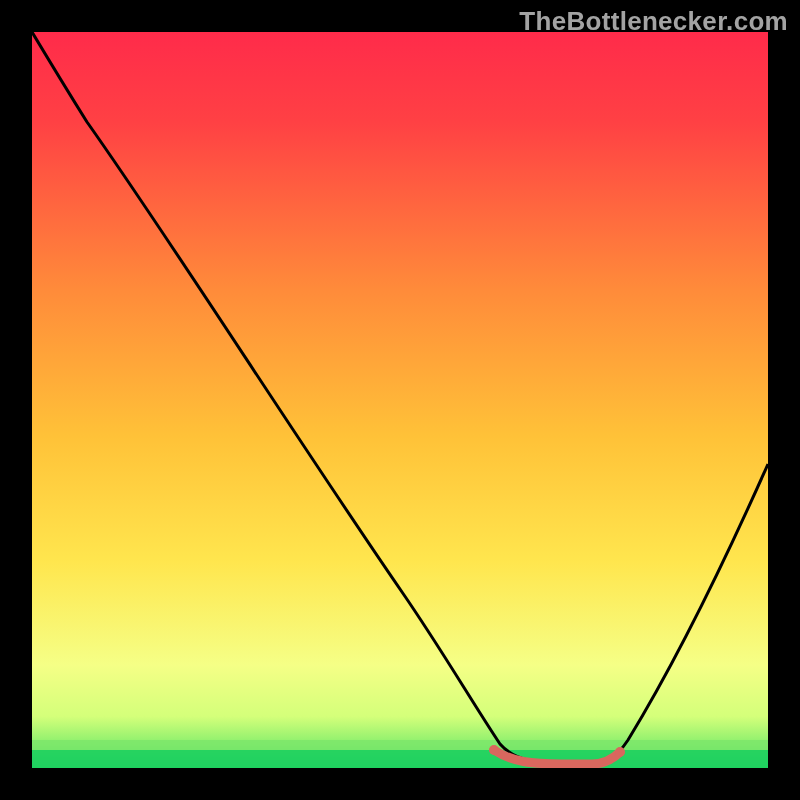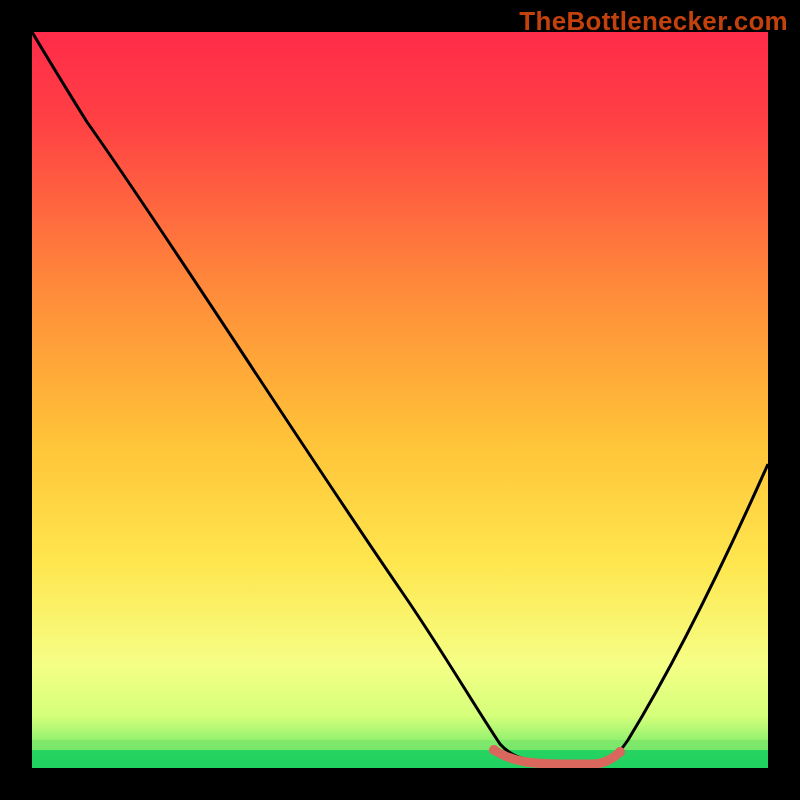--- a/index.html
+++ b/index.html
@@ -14,21 +14,21 @@
   .frame {
     position: relative;
     width: 800px;
     height: 800px;
     background: #000;
   }
   .watermark {
     position: absolute;
     top: 6px;
     right: 12px;
-    color: #c2410c;
+    color: #a3a3a3;
     font-size: 26px;
     font-weight: 600;
     letter-spacing: 0.3px;
     user-select: none;
   }
   .plot {
     position: absolute;
     left: 32px;
     top: 32px;
     width: 736px;

